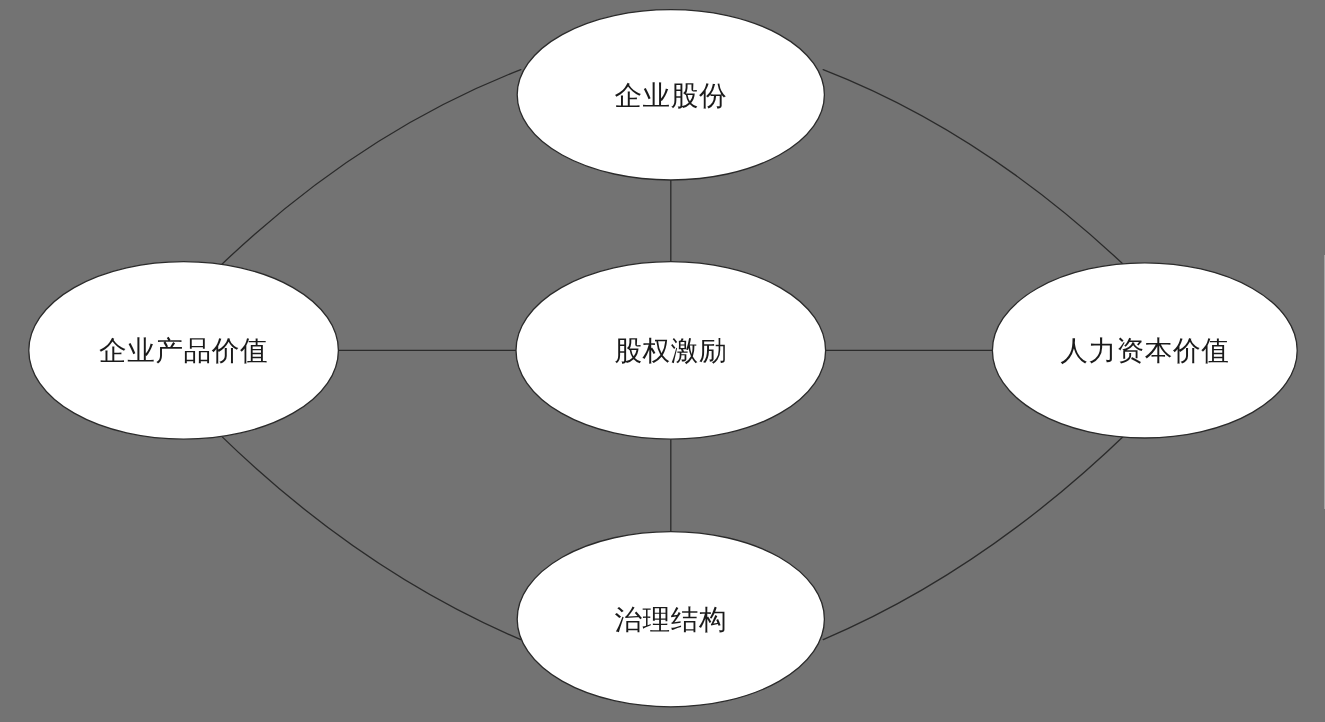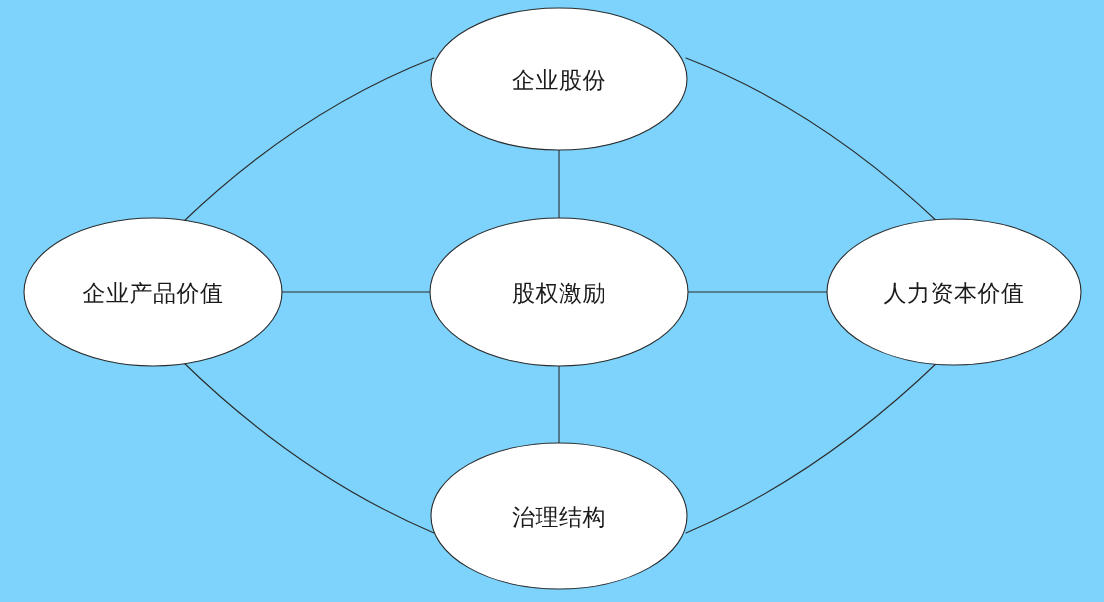--- a/index.html
+++ b/index.html
@@ -11,21 +11,21 @@
   body {
     width: 1104px;
     height: 602px;
     overflow: hidden;
     font-family: "DejaVu Sans", "Liberation Sans", sans-serif;
   }
   #diagram-canvas {
     position: relative;
     width: 1104px;
     height: 602px;
-    background: #7dd3fc;
+    background: #737373;
   }
   #diagram-svg {
     position: absolute;
     top: 0;
     left: 0;
     width: 1104px;
     height: 602px;
     display: block;
   }
   .node-ellipse {

